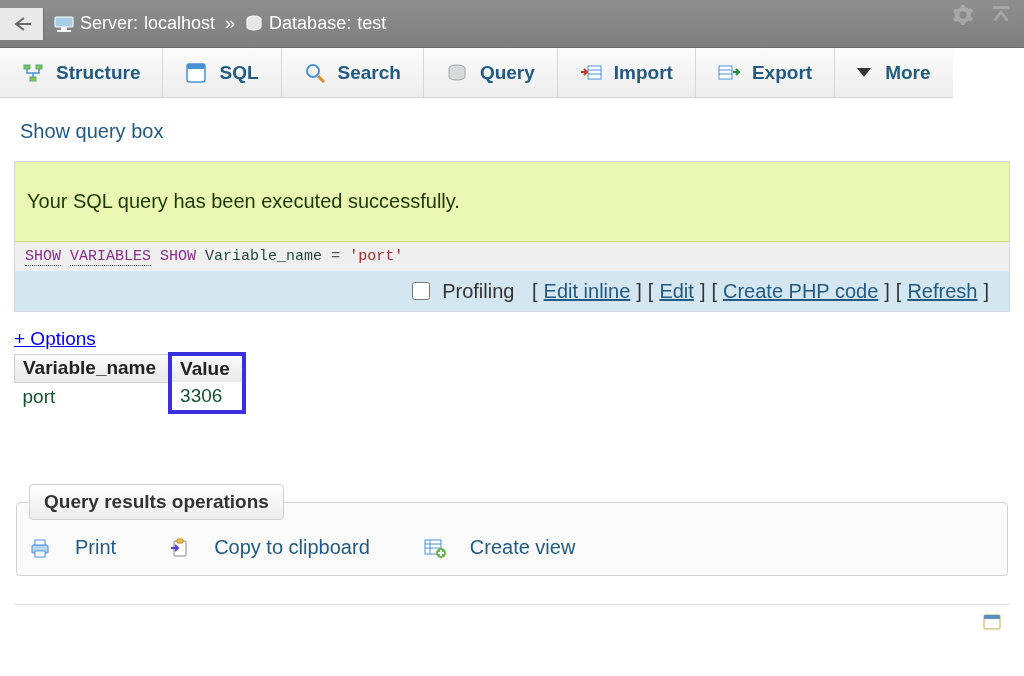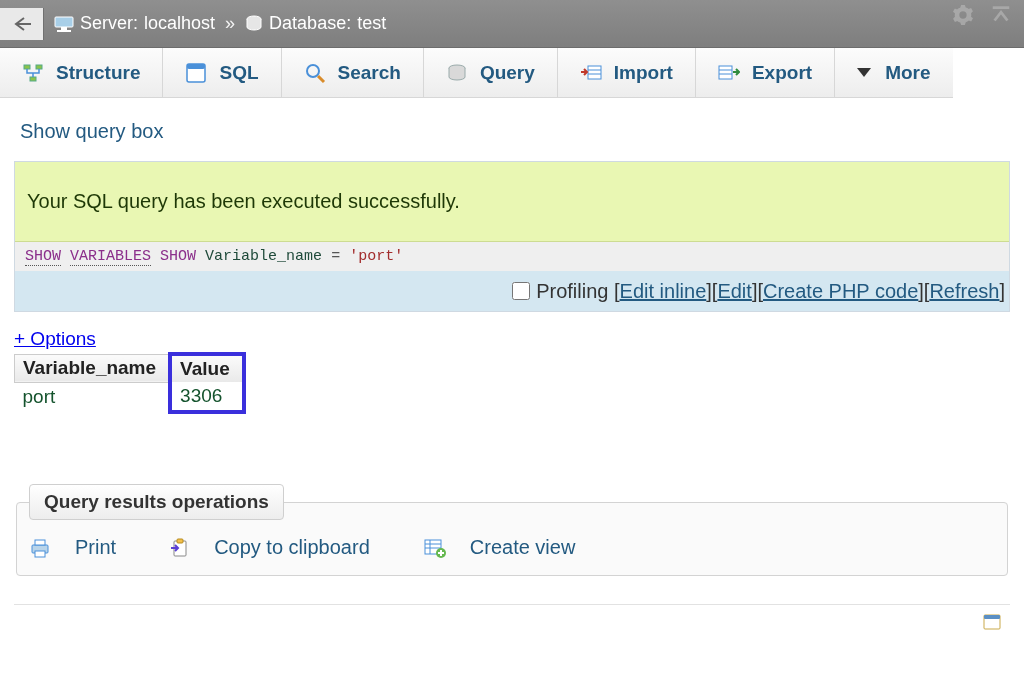--- a/index.html
+++ b/index.html
@@ -86,22 +86,22 @@
     font-size:15px;
   }
   .query .u{border-bottom:1px dotted #555}
   .query .kw{color:var(--kw1)}
   .query .id{color:#1f4a3a}
   .query .eq{color:#555}
   .query .str{color:var(--str)}
 
   .actions{
     background:var(--actions-bg);
-    padding:8px 4px;
-    display:flex; justify-content:flex-end; align-items:center; 
+    padding:8px 20px;
+    display:flex; justify-content:flex-end; align-items:center; gap:6px;
     font-size:20px; color:#333; flex-wrap:nowrap;
   }
   .actions input[type=checkbox]{width:18px;height:18px; margin-right:6px;}
   .actions .alnk{color:var(--link)}
   .actions .bracket{color:#333}
 
   
   .opts{color:var(--link); font-size:19px; padding:16px 0 2px 0;}
   table.res{border-collapse:collapse; font-size:19px;}
   table.res th{

